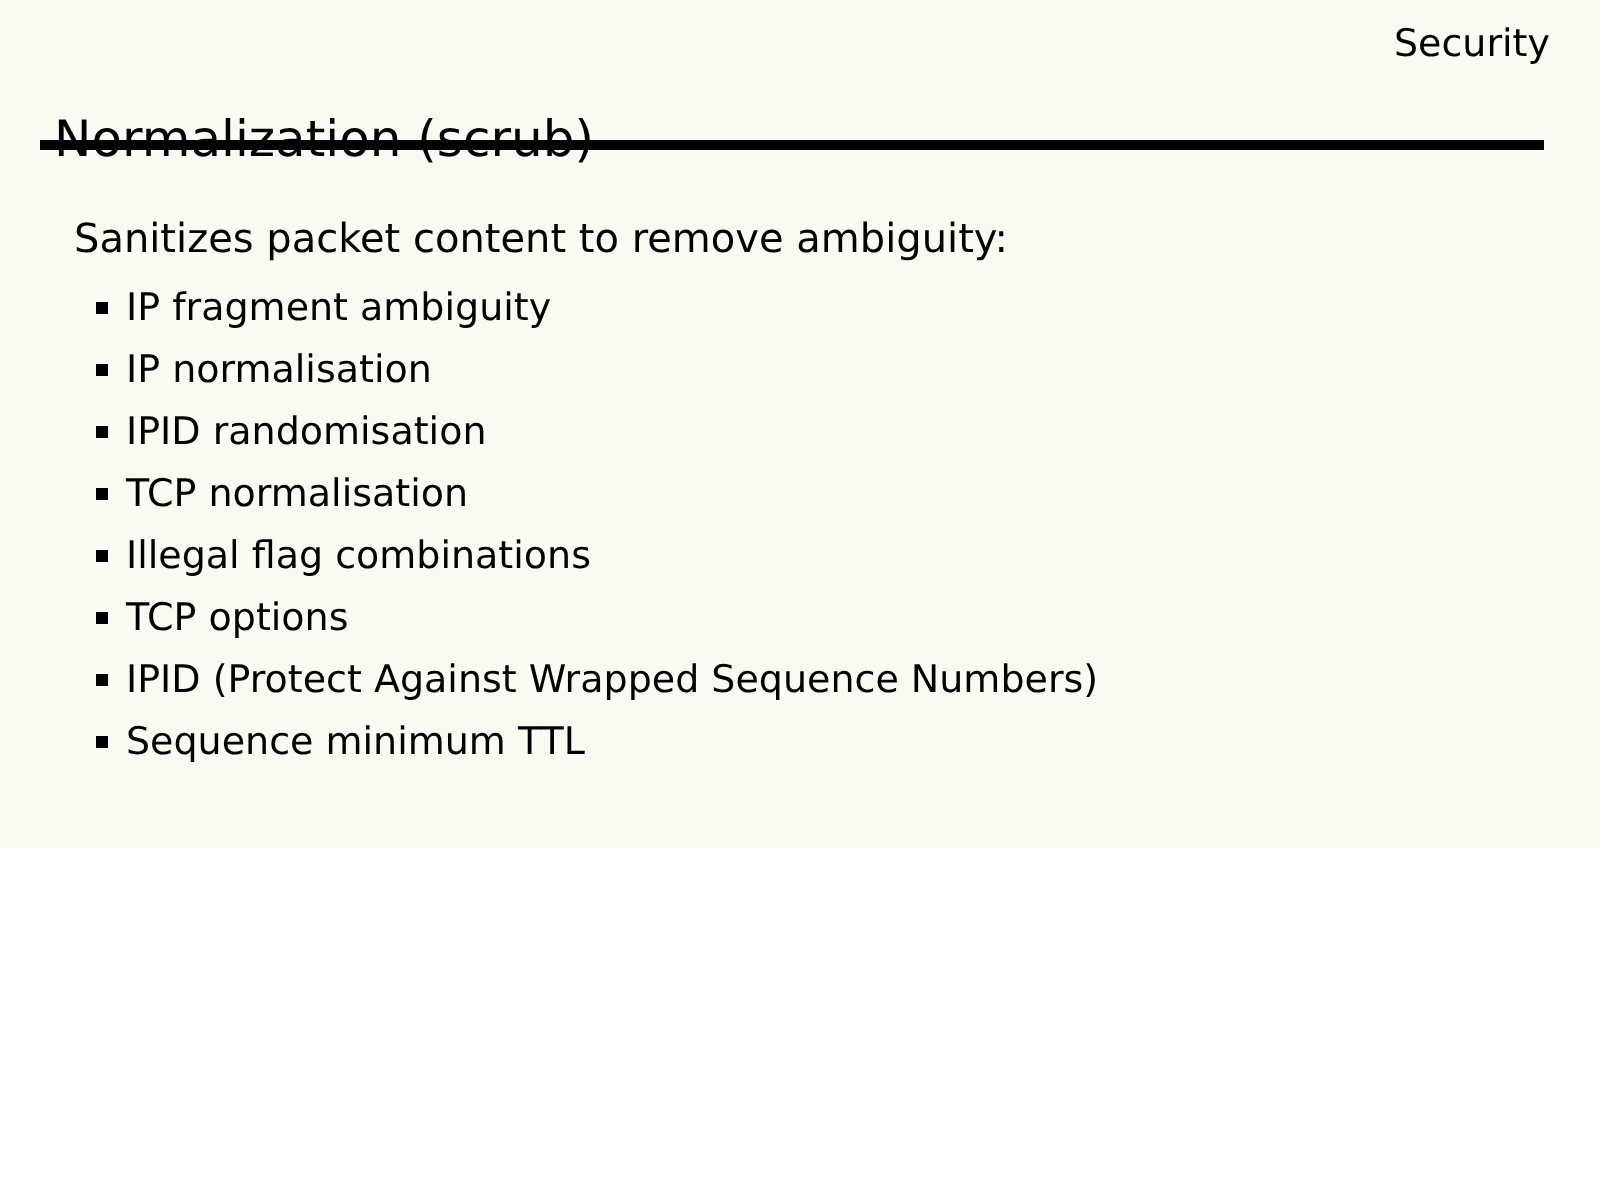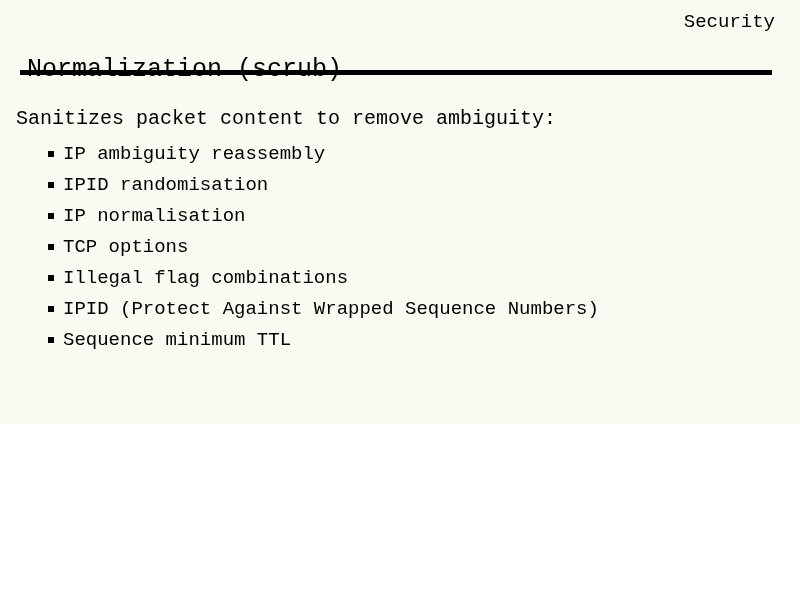--- a/index.html
+++ b/index.html
@@ -10,21 +10,20 @@
     font-family: "DejaVu Sans", "Liberation Sans", sans-serif;
     color: #000000;
   }
   .slide {
     position: relative;
     width: 800px;
     height: 424px;
     background: #fafaf3;
     overflow: hidden;
     box-sizing: border-box;
-    font-family: Liberation Mono, monospace;
   }
   .corner-label {
     position: absolute;
     top: 11px;
     right: 25px;
     font-size: 19px;
     line-height: 22px;
     white-space: nowrap;
   }
   .slide-title {
@@ -40,21 +39,21 @@
     position: absolute;
     top: 70px;
     left: 20px;
     width: 752px;
     height: 5px;
     background: #000000;
   }
   .intro-text {
     position: absolute;
     top: 107px;
-    left: 16px;
+    left: 37px;
     font-size: 20px;
     line-height: 24px;
     white-space: nowrap;
     text-align: right;
   }
   .bullet-list {
     position: absolute;
     top: 138px;
     left: 48px;
     margin: 0;
@@ -85,37 +84,41 @@
 
   <h1 class="slide-title">Normalization (scrub)</h1>
 
   <div class="title-rule" style="background: rgb(0, 0, 0);"></div>
 
   <div class="intro-text">Sanitizes packet content to remove ambiguity:</div>
 
   <ul class="bullet-list">
       <li>
         <span class="bullet-marker"></span>
-        <span>IP ambiguity reassembly</span>
+        <span>IP fragment ambiguity</span>
+      </li>
+      <li>
+        <span class="bullet-marker"></span>
+        <span>IP normalisation</span>
       </li>
       <li>
         <span class="bullet-marker"></span>
         <span>IPID randomisation</span>
       </li>
       <li>
         <span class="bullet-marker"></span>
-        <span>IP normalisation</span>
+        <span>TCP normalisation</span>
+      </li>
+      <li>
+        <span class="bullet-marker"></span>
+        <span>Illegal flag combinations</span>
       </li>
       <li>
         <span class="bullet-marker"></span>
         <span>TCP options</span>
-      </li>
-      <li>
-        <span class="bullet-marker"></span>
-        <span>Illegal flag combinations</span>
       </li>
       <li>
         <span class="bullet-marker"></span>
         <span>IPID (Protect Against Wrapped Sequence Numbers)</span>
       </li>
       <li>
         <span class="bullet-marker"></span>
         <span>Sequence minimum TTL</span>
       </li>
     </ul>

